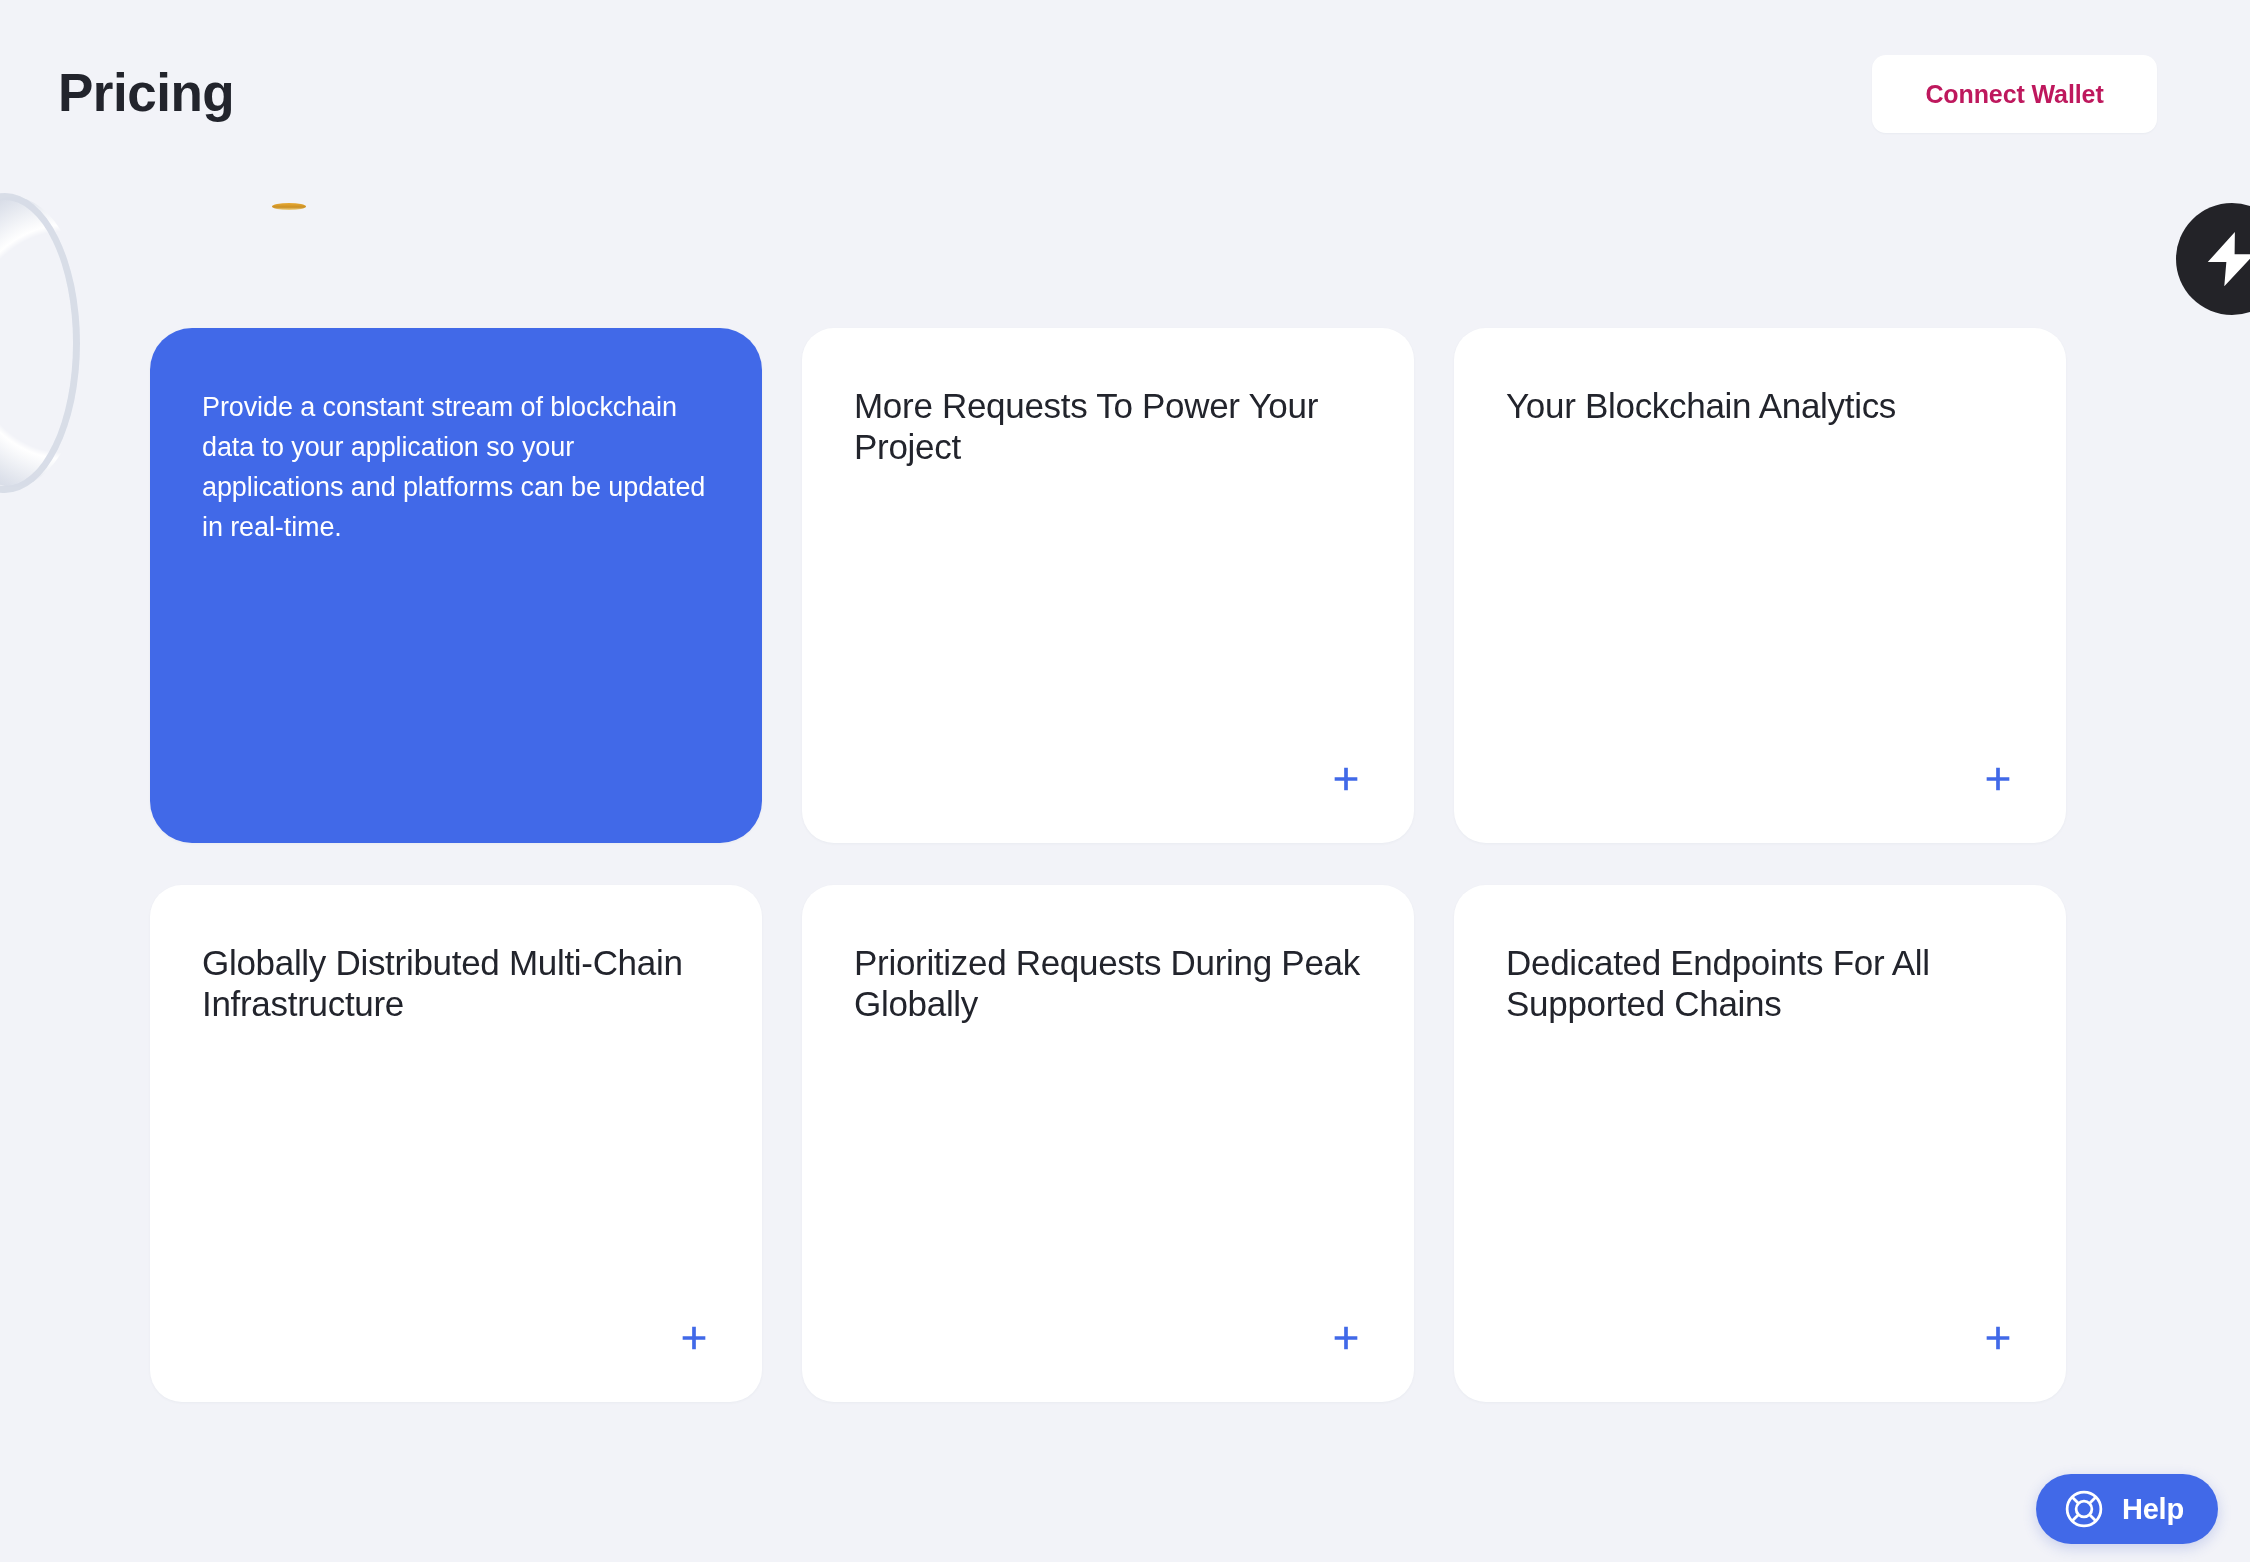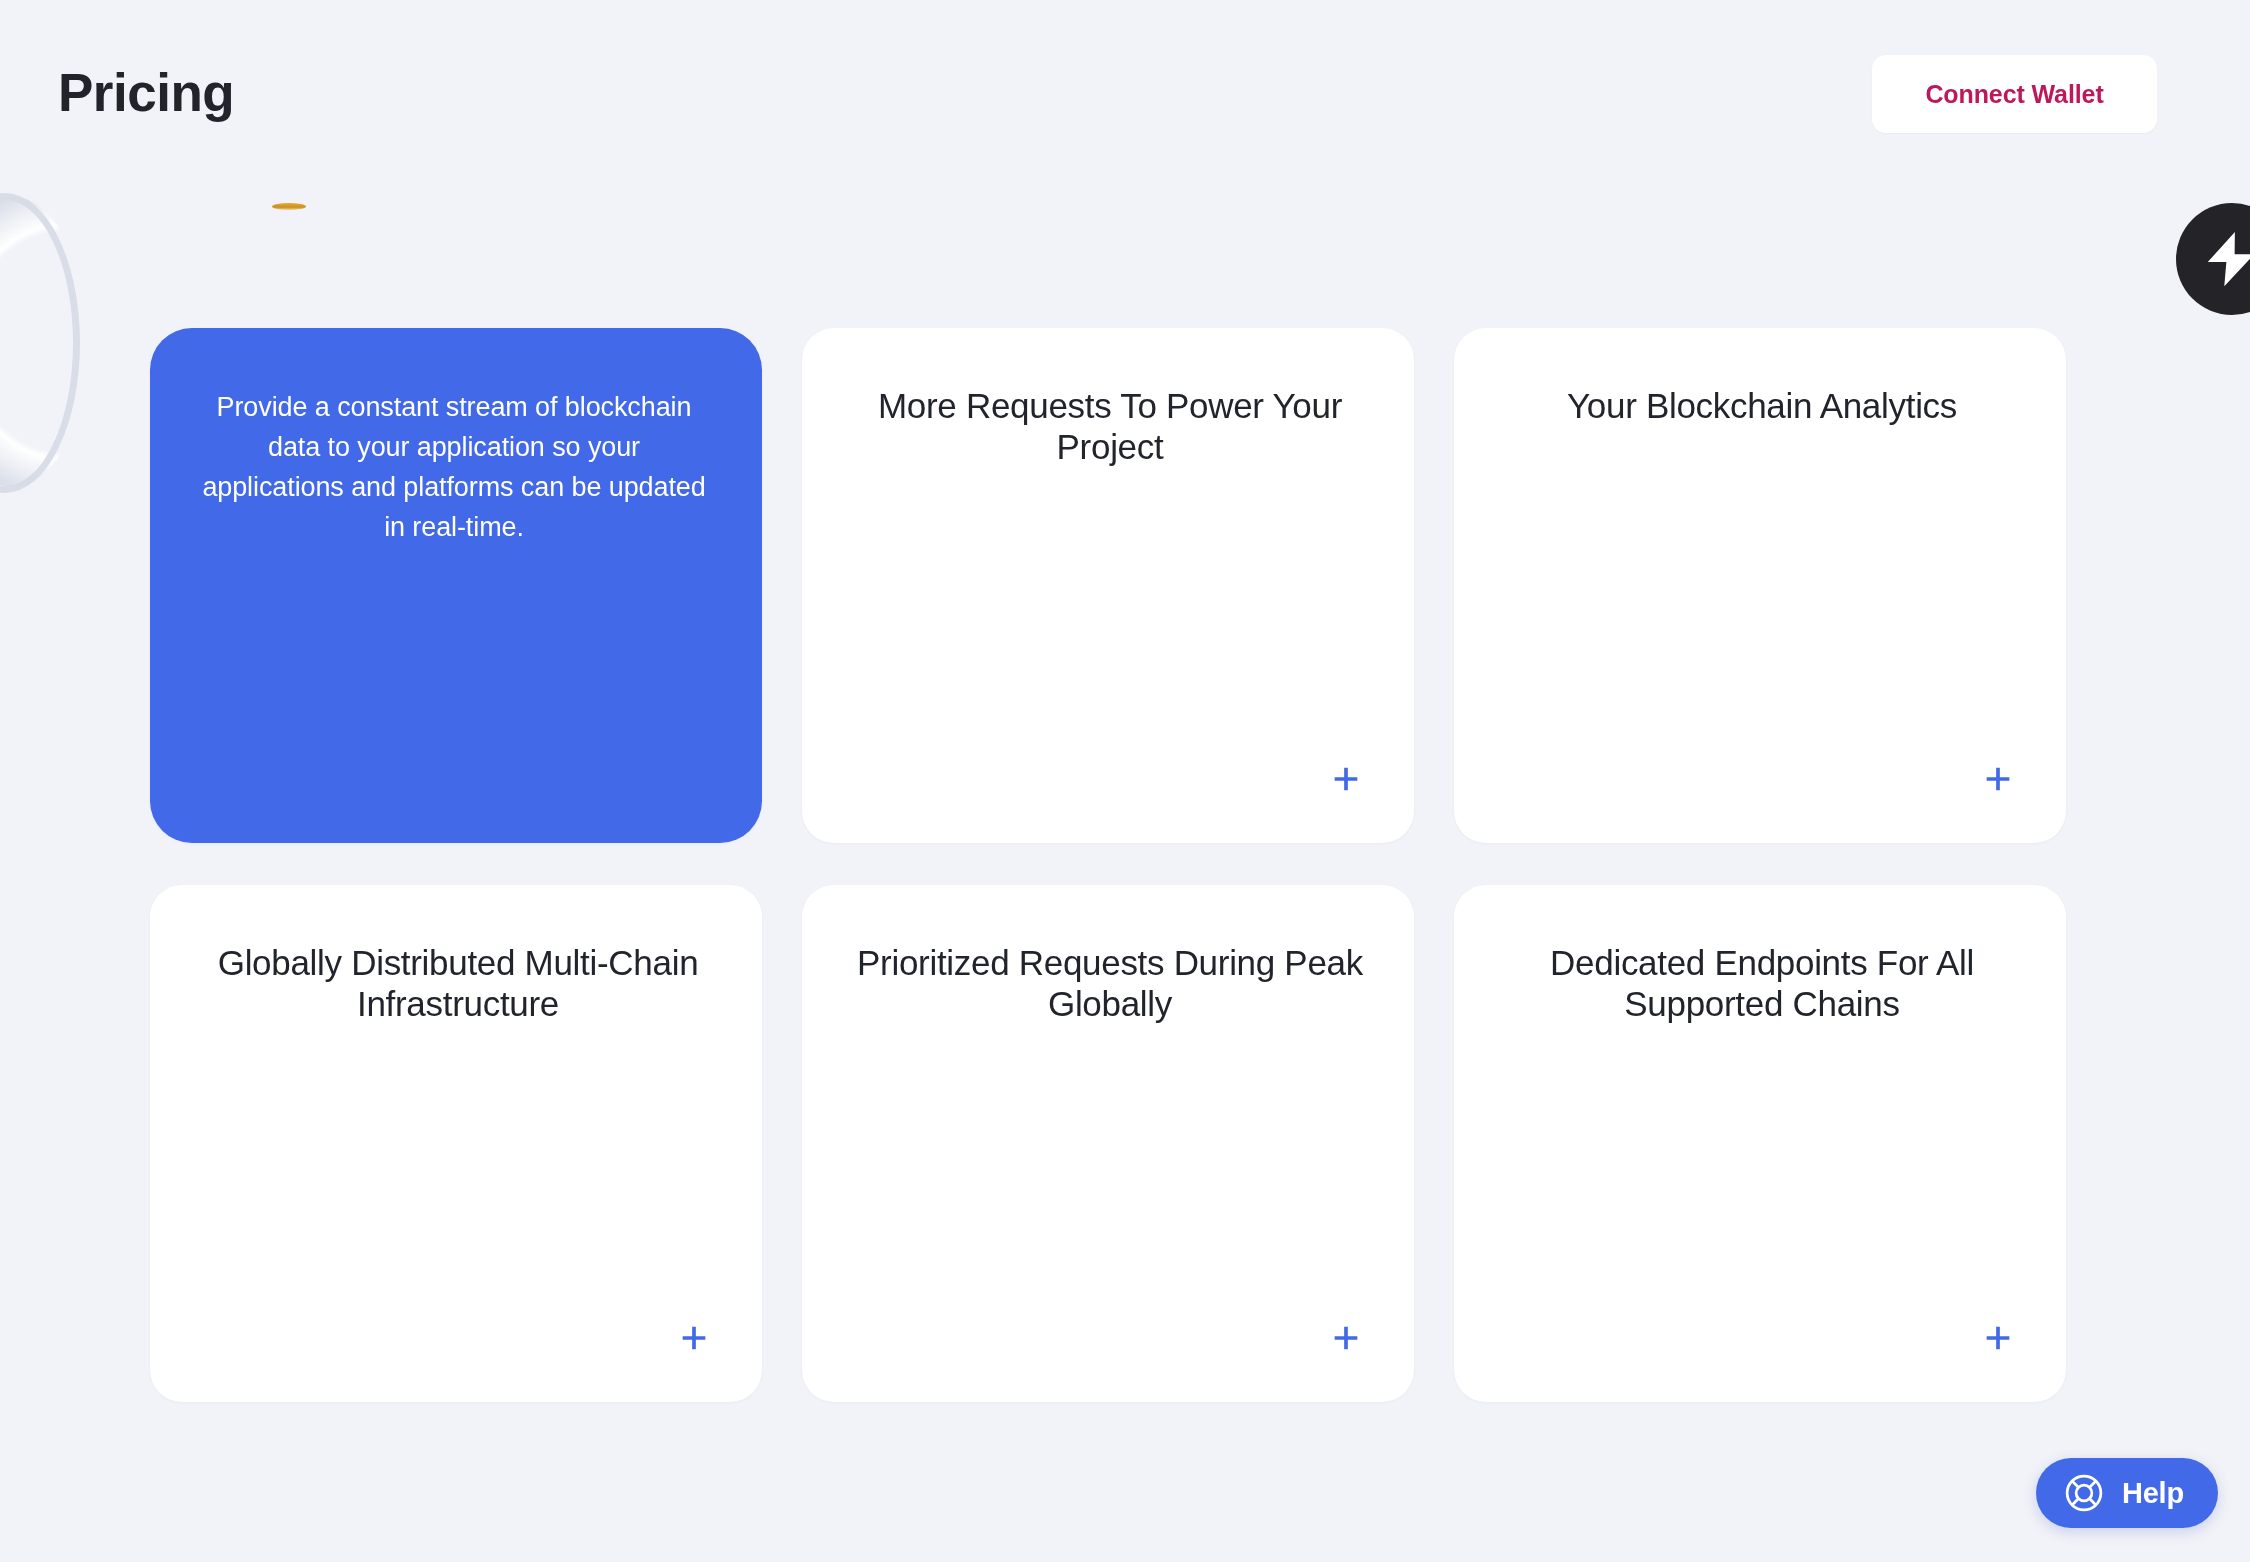--- a/index.html
+++ b/index.html
@@ -82,21 +82,20 @@
   
   .grid {
     position:absolute;
     left:150px; top:328px;
     width:1916px;
     display:grid;
     grid-template-columns:repeat(3, 612px);
     grid-template-rows:515px 517px;
     column-gap:40px;
     row-gap:42px;
-    text-align:center;
   }
   .card {
     position:relative;
     background:#ffffff;
     border-radius:32px;
     box-shadow:0 1px 3px rgba(30,40,80,.04);
     overflow:hidden;
   }
   .card.blue {
     background:#4169e8;
@@ -128,21 +127,21 @@
     display:flex; align-items:center; justify-content:center;
     background:transparent;
     border:none;
     cursor:pointer;
   }
   .plus-btn svg { width:34px; height:34px; display:block; }
 
   
   .help-widget {
     position:absolute;
-    right:32px; bottom:34px;
+    right:32px; bottom:18px;
     height:70px;
     padding:0 34px 0 26px;
     background:#4169e8;
     border:none;
     border-radius:40px;
     display:flex; align-items:center; gap:16px;
     cursor:pointer;
     box-shadow:0 4px 14px rgba(50,80,200,.22);
   }
   .help-widget .label {

